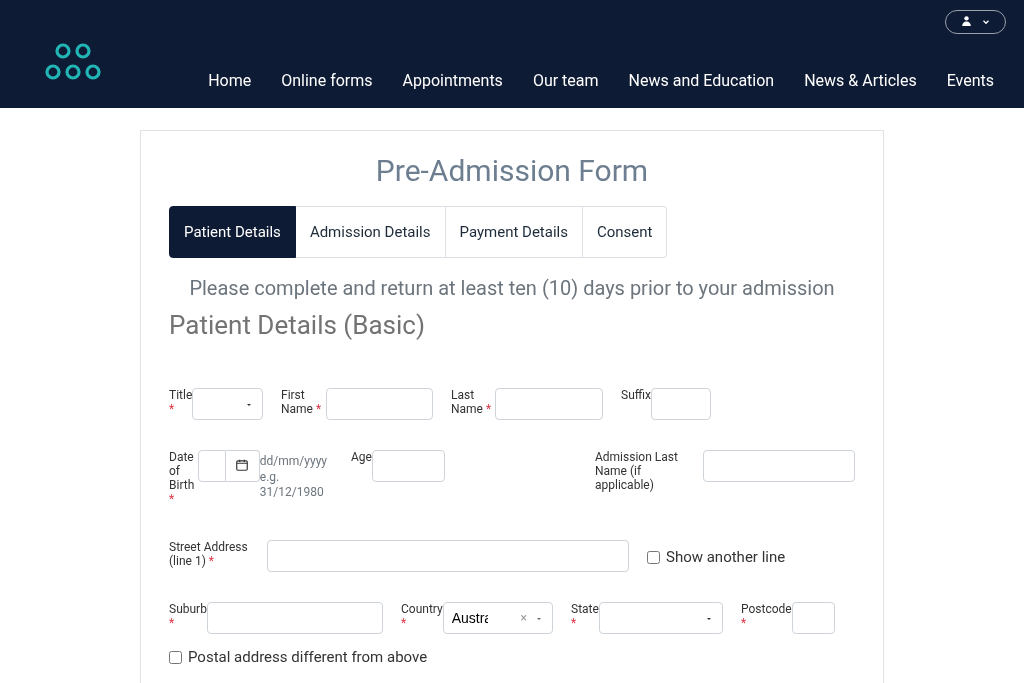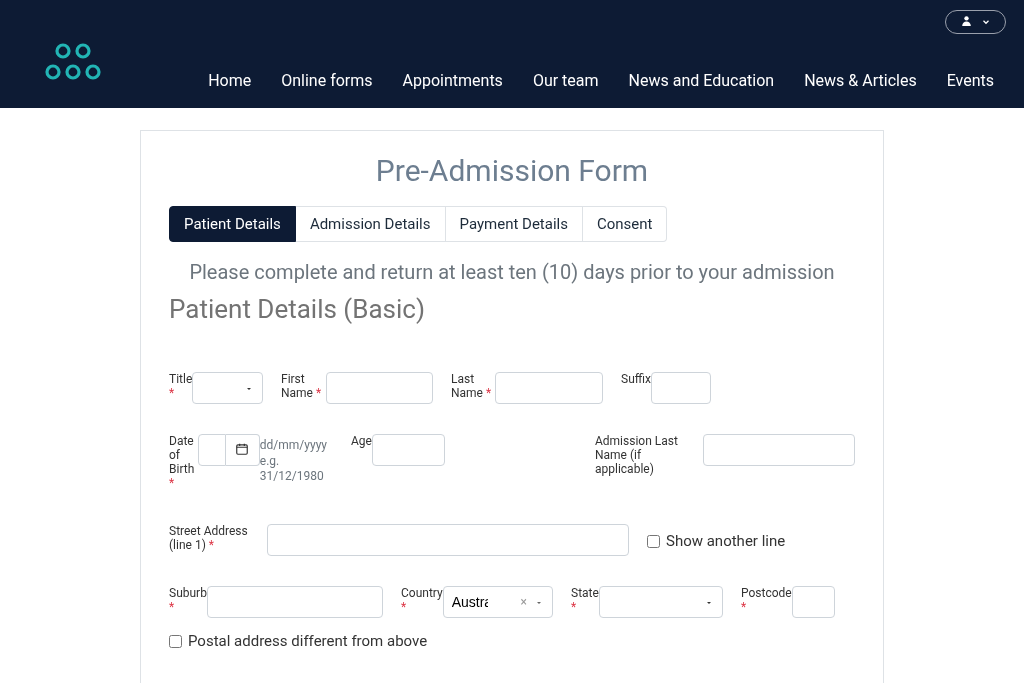--- a/index.html
+++ b/index.html
@@ -71,21 +71,21 @@
     text-align: center;
     font-size: 30px;
     font-weight: 400;
     color: var(--heading-gray);
     margin: 4px 0 18px;
   }
   .tabs {
     display: flex;
   }
   .tab {
-    padding: 8px 14px;
+    padding: 16px 14px;
     border: 1px solid var(--panel-border);
     border-left-width: 0;
     background: #fff;
     color: #1d2b3a;
     font-size: 15px;
     cursor: pointer;
     white-space: nowrap;
   }
   .tab:first-child { border-left-width: 1px; border-top-left-radius: 4px; border-bottom-left-radius: 4px; }
   .tab:last-child { border-top-right-radius: 4px; border-bottom-right-radius: 4px; }

